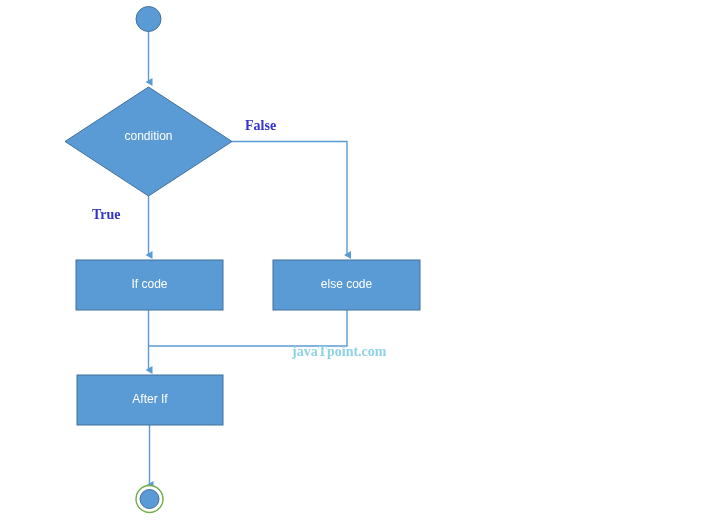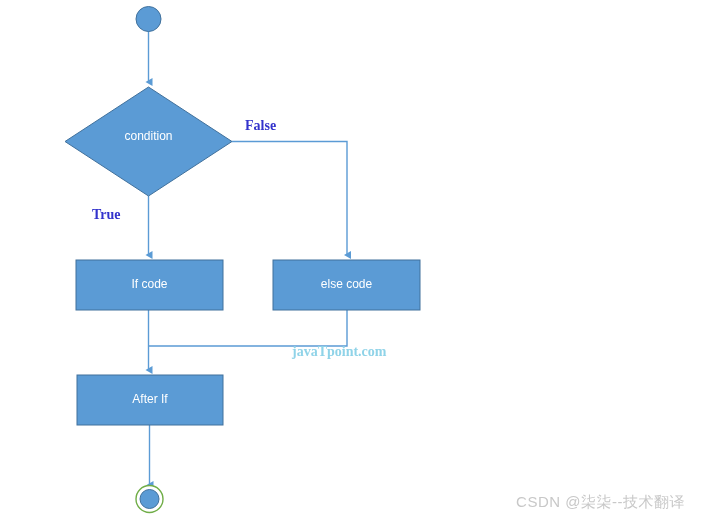--- a/index.html
+++ b/index.html
@@ -126,15 +126,14 @@
       <circle cx="149.5" cy="499" r="9.5" fill="#5B9BD5" stroke="#41719C" stroke-width="1"></circle>
     </g>
 
     <text class="branch-label" x="245" y="130">False</text>
 
     <text class="branch-label" x="92" y="219">True</text>
 
     <text class="wm-jtp" x="292" y="356">javaTpoint.com</text>
   </svg>
 
-  <div class="wm-csdn">CSDN @柒柒--技术翻译</div>
 
 </div>
 
 </body></html>

